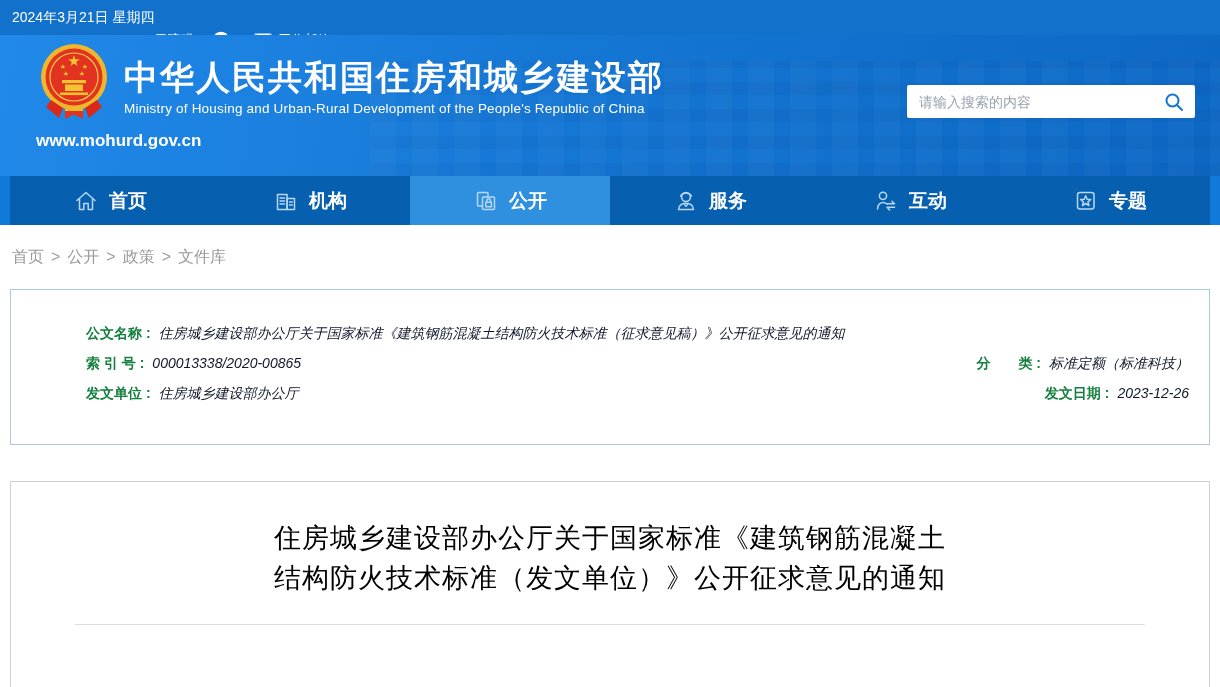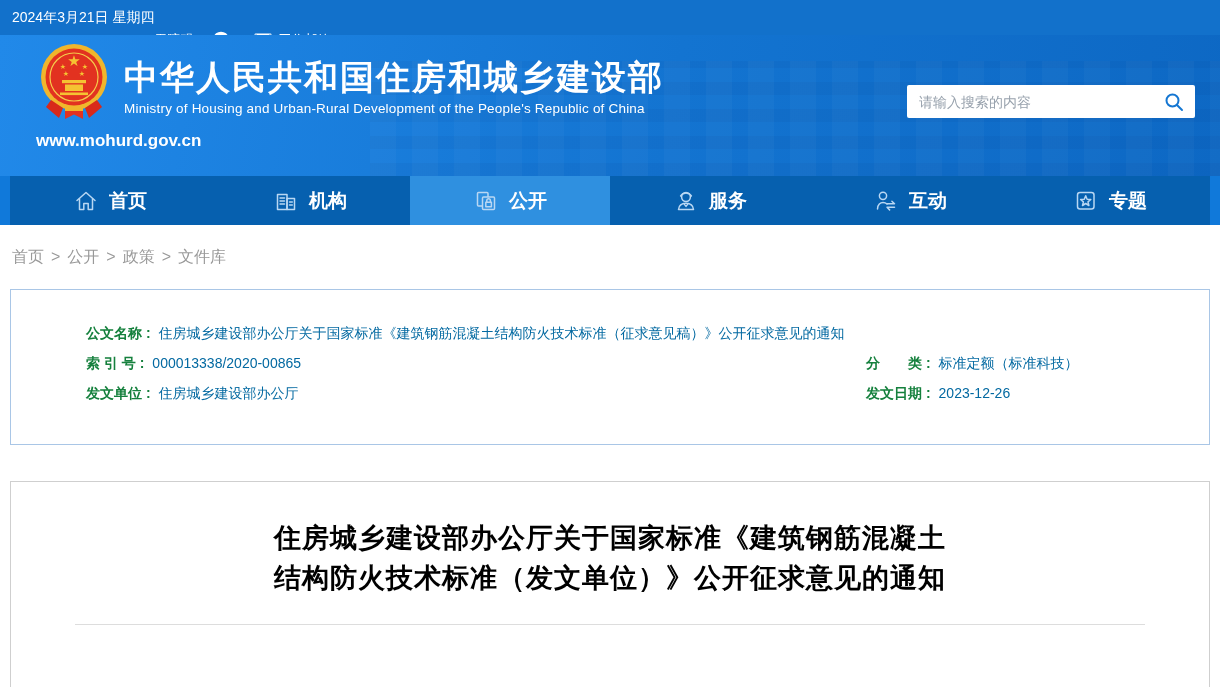--- a/index.html
+++ b/index.html
@@ -64,29 +64,29 @@
   .breadcrumb { margin:22px 0 0 2px; font-size:16px; color:#999; }
   .breadcrumb a { color:#999; }
   .crumb-sep { margin:0 7px; color:#999; }
 
   .meta-card {
     margin-top:21px; border:1px solid #a9c6e6; background:#fff;
     padding:28px 20px 36px 75px; font-size:14px;
   }
   .meta-row { display:flex; line-height:30px; }
   .cell-left { width:780px; display:flex; }
-  .cell-right { flex:1; display:flex; }
+  .cell-right { flex:1; display:flex;justify-content:flex-end; }
   .m-label { font-weight:bold; color:#15803d; white-space:pre; margin-right:8px; flex-shrink:0; }
-  .m-value { color:#0369a1; white-space:nowrap; }
+  .m-value { color:#0f172a; white-space:nowrap;font-style:italic; }
 
   .doc-card {
     margin-top:36px; border:1px solid #cfcfcf; background:#fff;
     height:220px; padding-top:36px;
   }
-  .doc-title { text-align:center; font-size:27px; font-weight:bold; color:#000; line-height:40px; letter-spacing:1px; }
+  .doc-title { text-align:center; font-size:27px; font-weight:normal; color:#000; line-height:40px; letter-spacing:1px; }
   .doc-rule { width:1070px; margin:26px auto 0; border-top:1px solid #ddd; height:0; }
 </style>
 </head>
 <body>
 
 <div class="topbar">
   <div class="topbar-date">2024年3月21日 星期四</div>
   <div class="topbar-right">
     <span class="topbar-link">
       <span>无障碍</span>

